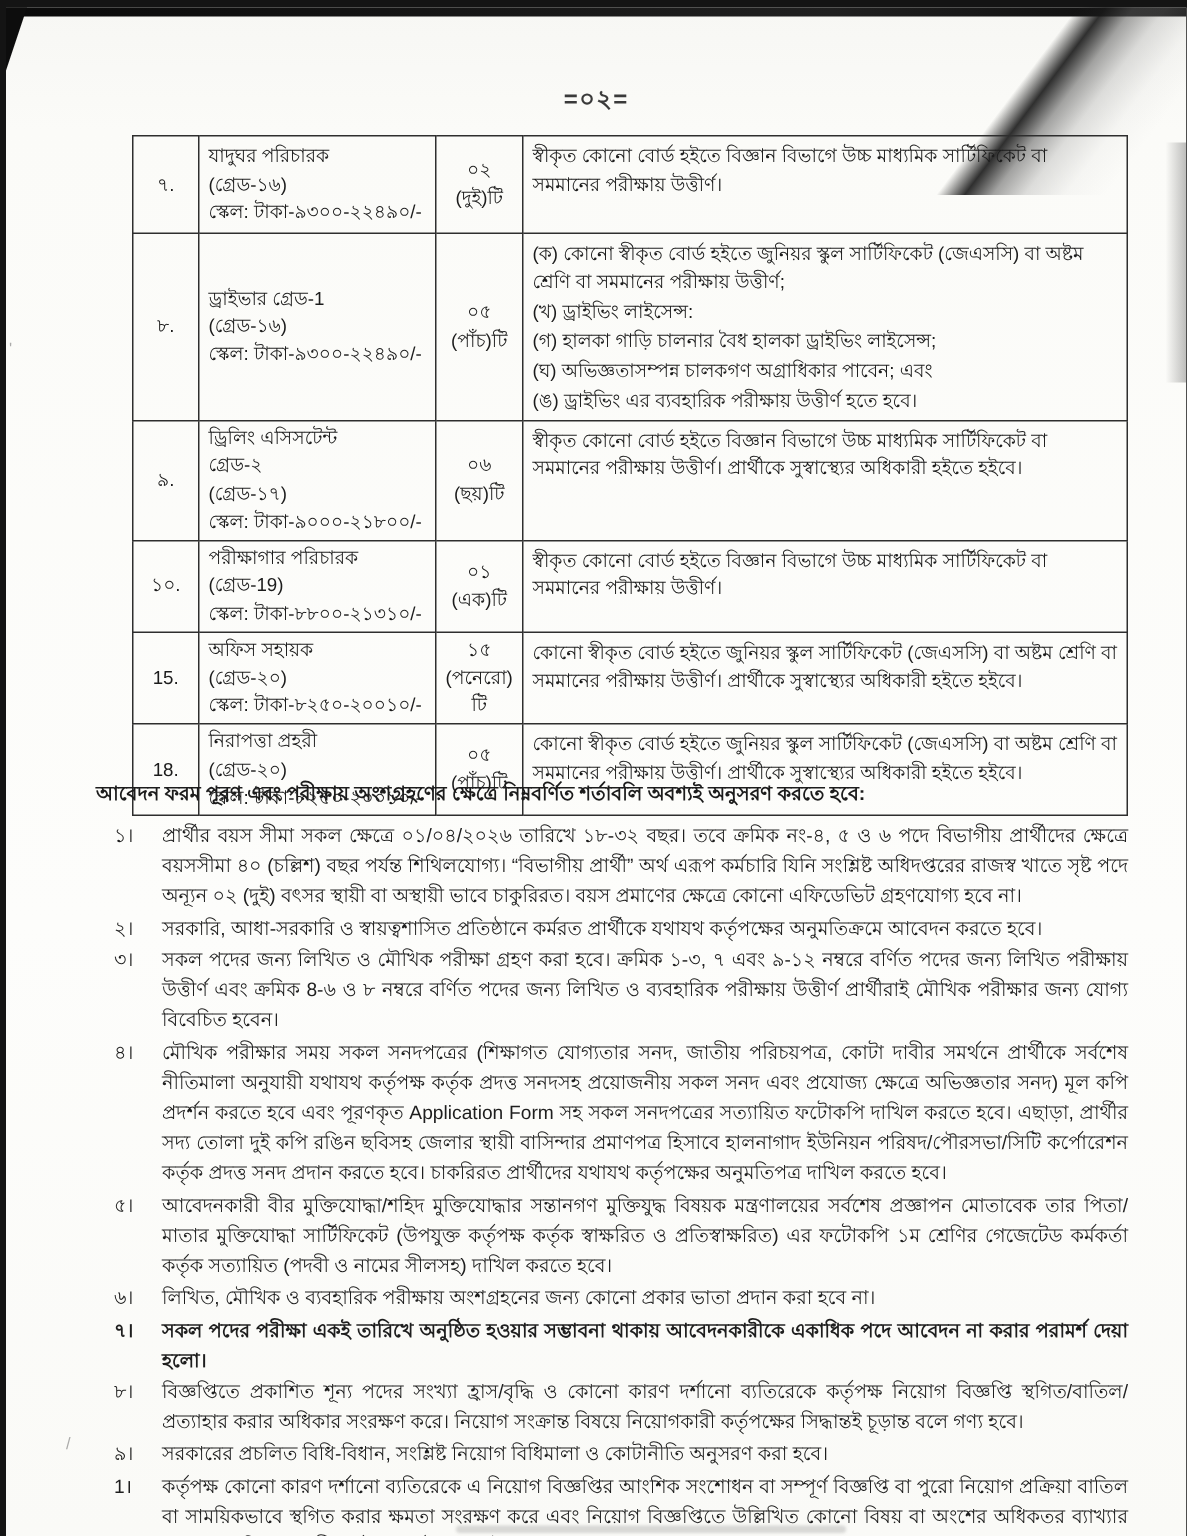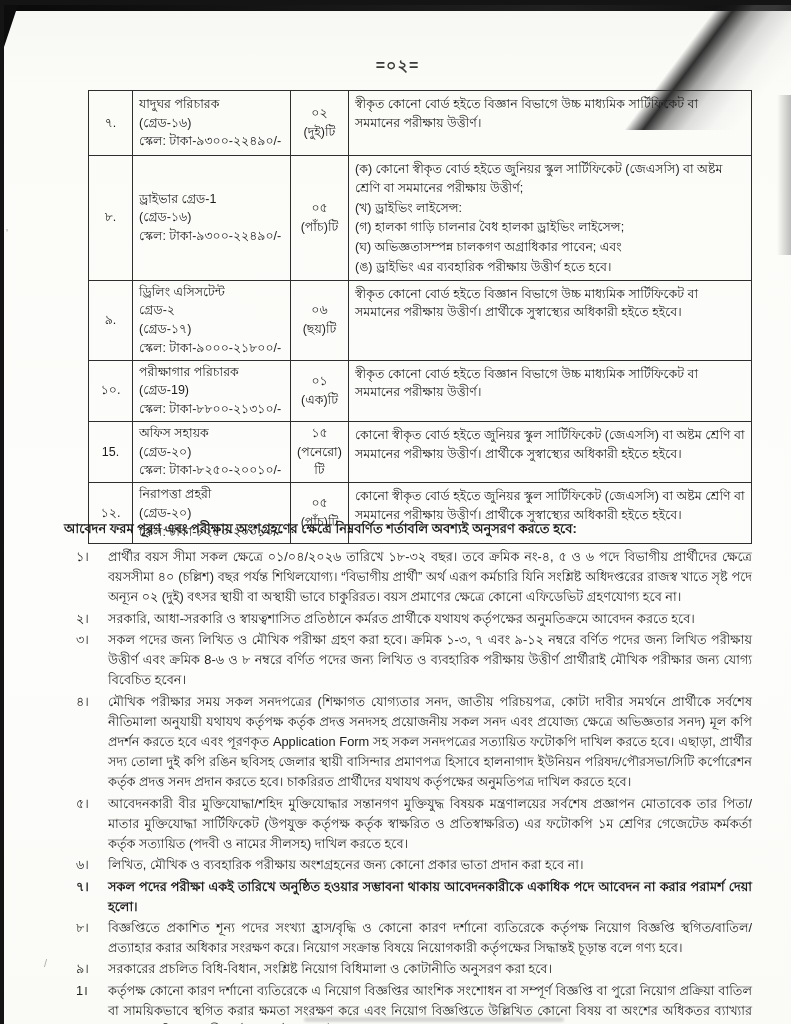--- a/index.html
+++ b/index.html
@@ -170,21 +170,21 @@
     <td class="col-count">
             <div class="count-line">১৫</div>
             <div class="count-line">(পনেরো)</div>
             <div class="count-line">টি</div>
           </td>
     <td class="col-qual">
             <div class="qual-line">কোনো স্বীকৃত বোর্ড হইতে জুনিয়র স্কুল সার্টিফিকেট (জেএসসি) বা অষ্টম শ্রেণি বা সমমানের পরীক্ষায় উত্তীর্ণ। প্রার্থীকে সুস্বাস্থ্যের অধিকারী হইতে হইবে।</div>
           </td>
   </tr>
         <tr>
-    <td class="col-serial">১২.</td>
+    <td class="col-serial">18.</td>
     <td class="col-post">
             <div class="post-line">নিরাপত্তা প্রহরী</div>
             <div class="post-line">(গ্রেড-২০)</div>
             <div class="post-line">স্কেল: টাকা-৮২৫০-২০০১০/-</div>
           </td>
     <td class="col-count">
             <div class="count-line">০৫</div>
             <div class="count-line">(পাঁচ)টি</div>
           </td>
     <td class="col-qual">

